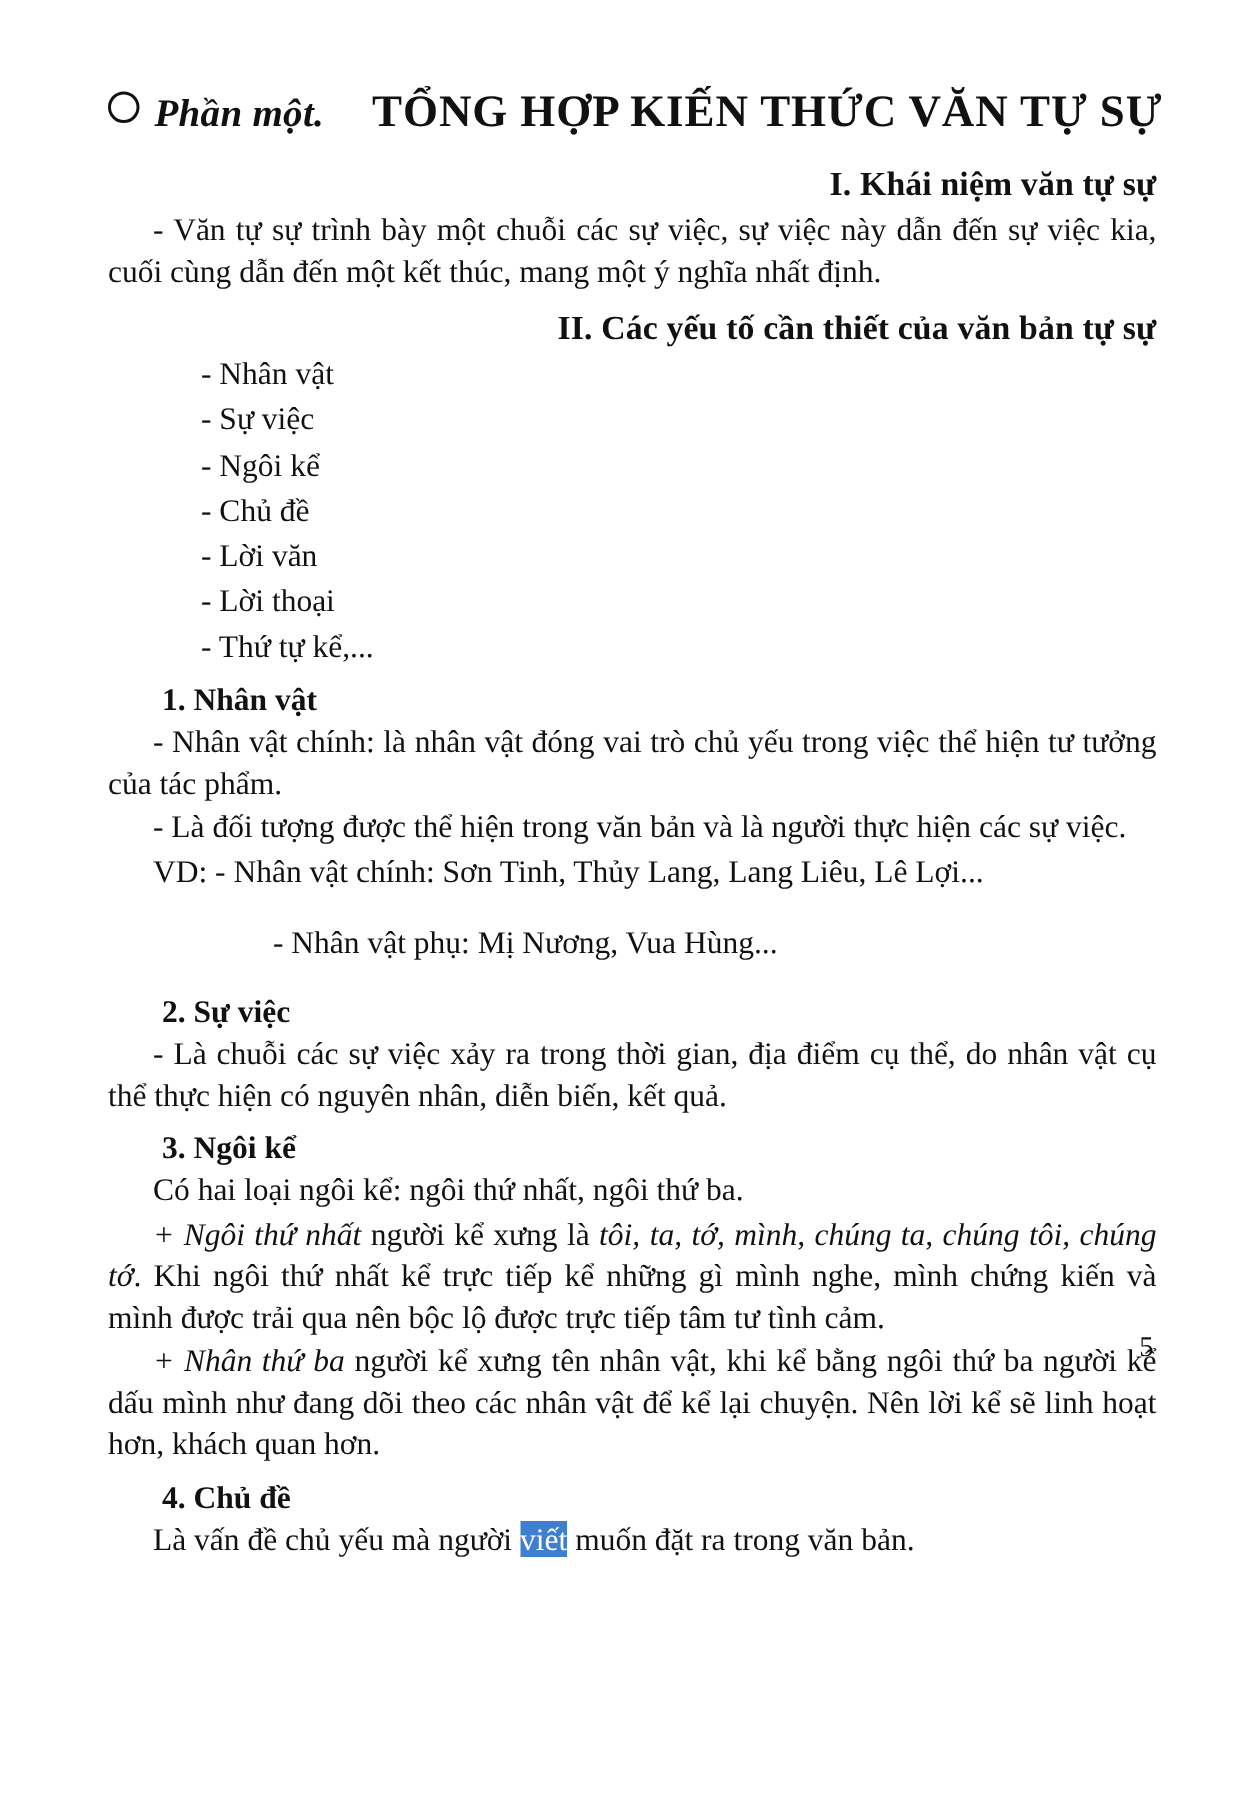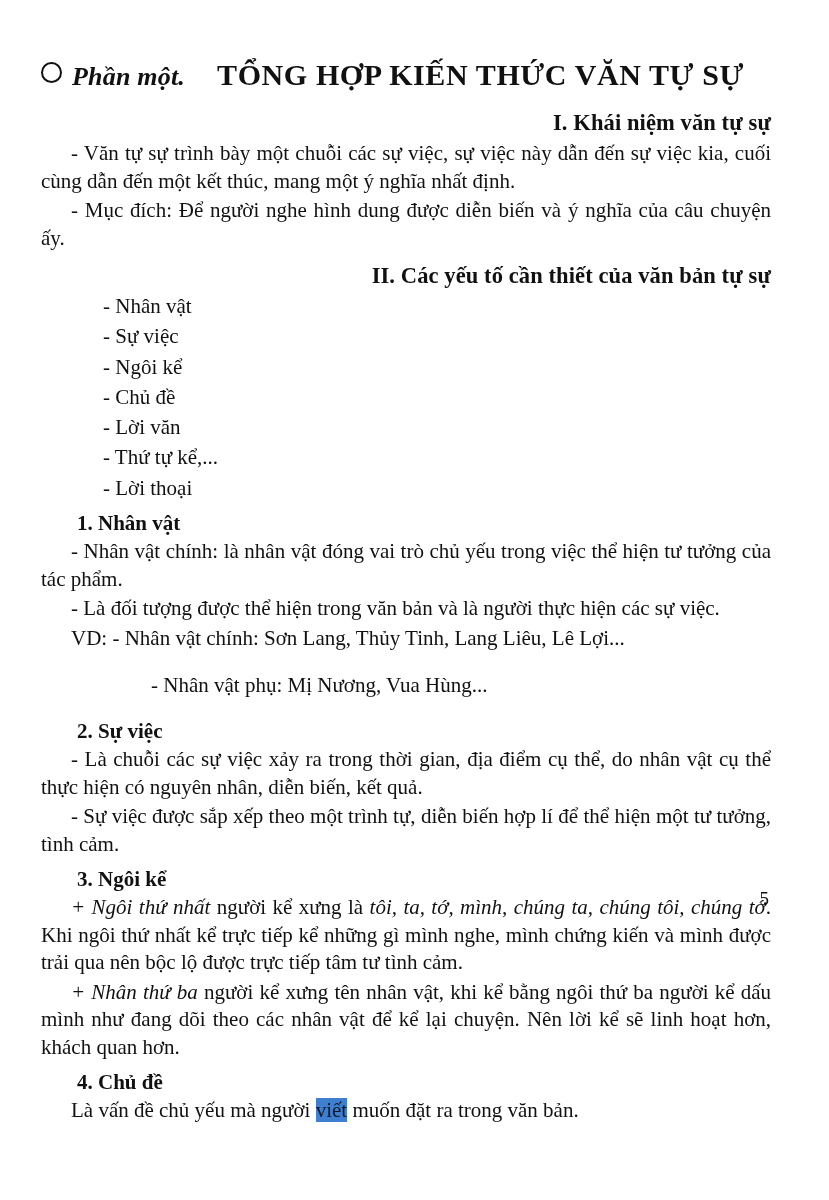--- a/index.html
+++ b/index.html
@@ -12,21 +12,21 @@
     background: #ffffff;
     font-family: "Liberation Serif", serif;
     color: #111111;
     overflow: hidden;
   }
   .page {
     position: relative;
     width: 829px;
     height: 956px;
     box-sizing: border-box;
-    padding: 52px 58px 20px 41px;
+    padding: 52px 58px 20px 72px;
   }
 
   
   .header {
     display: flex;
     align-items: baseline;
     gap: 10px;
     margin: 6px 0 18px 0;
   }
   .part-circle {
@@ -100,21 +100,21 @@
     line-height: 1.30;
     margin: 20px 0;
     padding-left: 110px;
     text-indent: 0;
   }
   .it {
     font-style: italic;
   }
   .sel {
     background: #3f7fd0;
-    color: #0f172a;
+    color: #ffffff;
   }
   .page-number {
     position: absolute;
     right: 60px;
     bottom: 46px;
     font-size: 19px;
   }
 </style>
 </head>
 <body>
@@ -122,42 +122,41 @@
 <div class="page">
 
   <div class="header">
     <span class="part-circle"></span>
     <span class="part-label">Phần một.</span>
     <span class="header-title">TỔNG HỢP KIẾN THỨC VĂN TỰ SỰ</span>
   </div>
 
   <h2 class="h2">I. Khái niệm văn tự sự</h2>
   <p class="para">- Văn tự sự trình bày một chuỗi các sự việc, sự việc này dẫn đến sự việc kia, cuối cùng dẫn đến một kết thúc, mang một ý nghĩa nhất định.</p>
-  <p class="para">- Mục đích: Để người nghe hình dung được diễn biến và ý nghĩa của câu chuyện ấy.</p>
 
   <h2 class="h2">II. Các yếu tố cần thiết của văn bản tự sự</h2>
   <p class="bullet">- Nhân vật</p>
   <p class="bullet">- Sự việc</p>
   <p class="bullet">- Ngôi kể</p>
   <p class="bullet">- Chủ đề</p>
   <p class="bullet">- Lời văn</p>
+  <p class="bullet">- Lời thoại</p>
   <p class="bullet">- Thứ tự kể,...</p>
-  <p class="bullet">- Lời thoại</p>
 
   <h3 class="h3">1. Nhân vật</h3>
   <p class="para">- Nhân vật chính: là nhân vật đóng vai trò chủ yếu trong việc thể hiện tư tưởng của tác phẩm.</p>
   <p class="para">- Là đối tượng được thể hiện trong văn bản và là người thực hiện các sự việc.</p>
-  <p class="vd">VD:  - Nhân vật chính: Sơn Lang, Thủy Tinh, Lang Liêu, Lê Lợi...</p>
+  <p class="vd">VD:  - Nhân vật chính: Sơn Tinh, Thủy Lang, Lang Liêu, Lê Lợi...</p>
   <p class="vd2">- Nhân vật phụ: Mị Nương, Vua Hùng...</p>
 
   <h3 class="h3">2. Sự việc</h3>
   <p class="para">- Là chuỗi các sự việc xảy ra trong thời gian, địa điểm cụ thể, do nhân vật cụ thể thực hiện có nguyên nhân, diễn biến, kết quả.</p>
-  <p class="para">- Sự việc được sắp xếp theo một trình tự, diễn biến hợp lí để thể hiện một tư tưởng, tình cảm.</p>
 
   <h3 class="h3">3. Ngôi kể</h3>
+  <p class="para">Có hai loại ngôi kể: ngôi thứ nhất, ngôi thứ ba.</p>
   <p class="para">
     <span class="it">+ Ngôi thứ nhất</span><span> người kể xưng là </span><span class="it">tôi, ta, tớ, mình, chúng ta, chúng tôi, chúng tớ</span><span>. Khi ngôi thứ nhất kể trực tiếp kể những gì mình nghe, mình chứng kiến và mình được trải qua nên bộc lộ được trực tiếp tâm tư tình cảm.</span>
   </p>
   <p class="para">
     <span class="it">+ Nhân thứ ba</span><span> người kể xưng tên nhân vật, khi kể bằng ngôi thứ ba người kể dấu mình như đang dõi theo các nhân vật để kể lại chuyện. Nên lời kể sẽ linh hoạt hơn, khách quan hơn.</span>
   </p>
 
   <h3 class="h3">4. Chủ đề</h3>
   <p class="para">
     <span>Là vấn đề chủ yếu mà người </span><span class="sel">viết</span><span> muốn đặt ra trong văn bản.</span>

